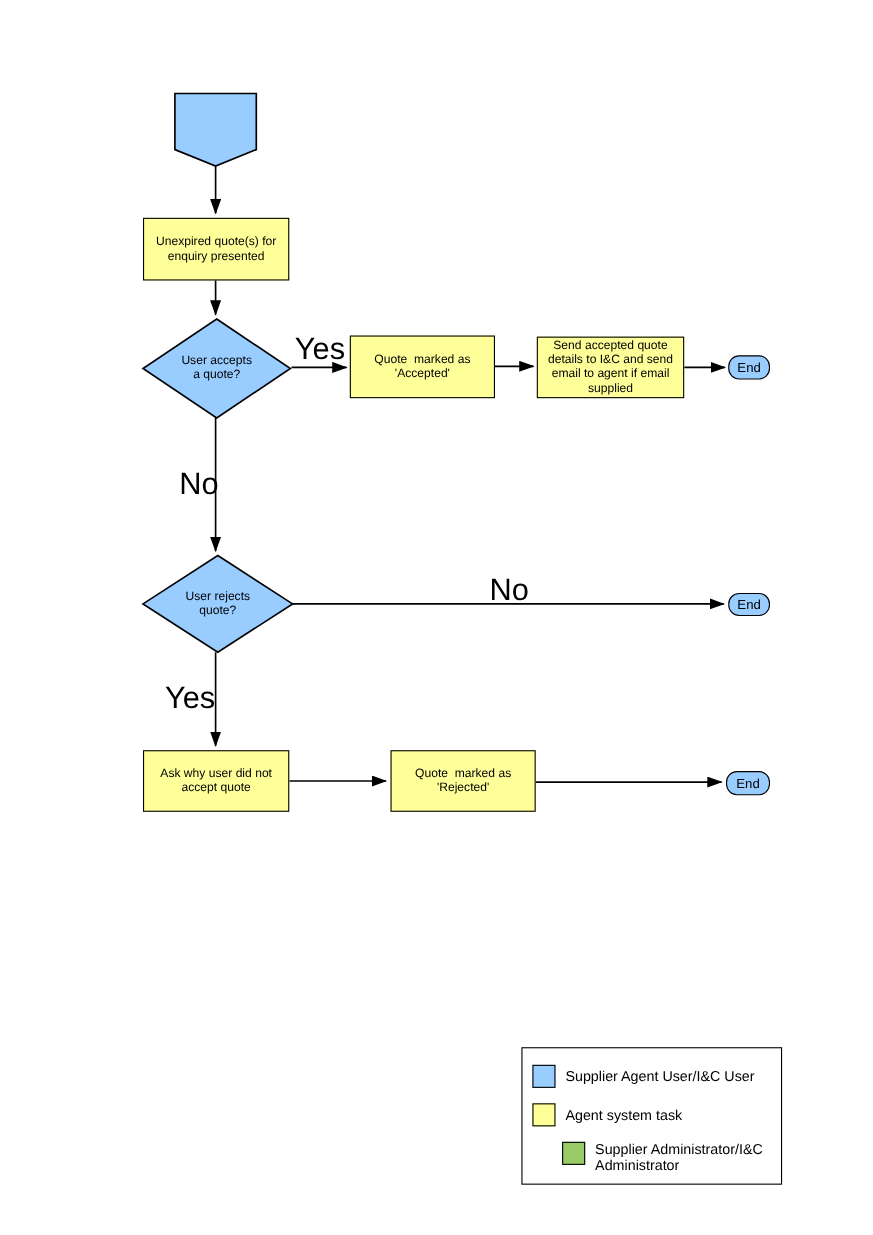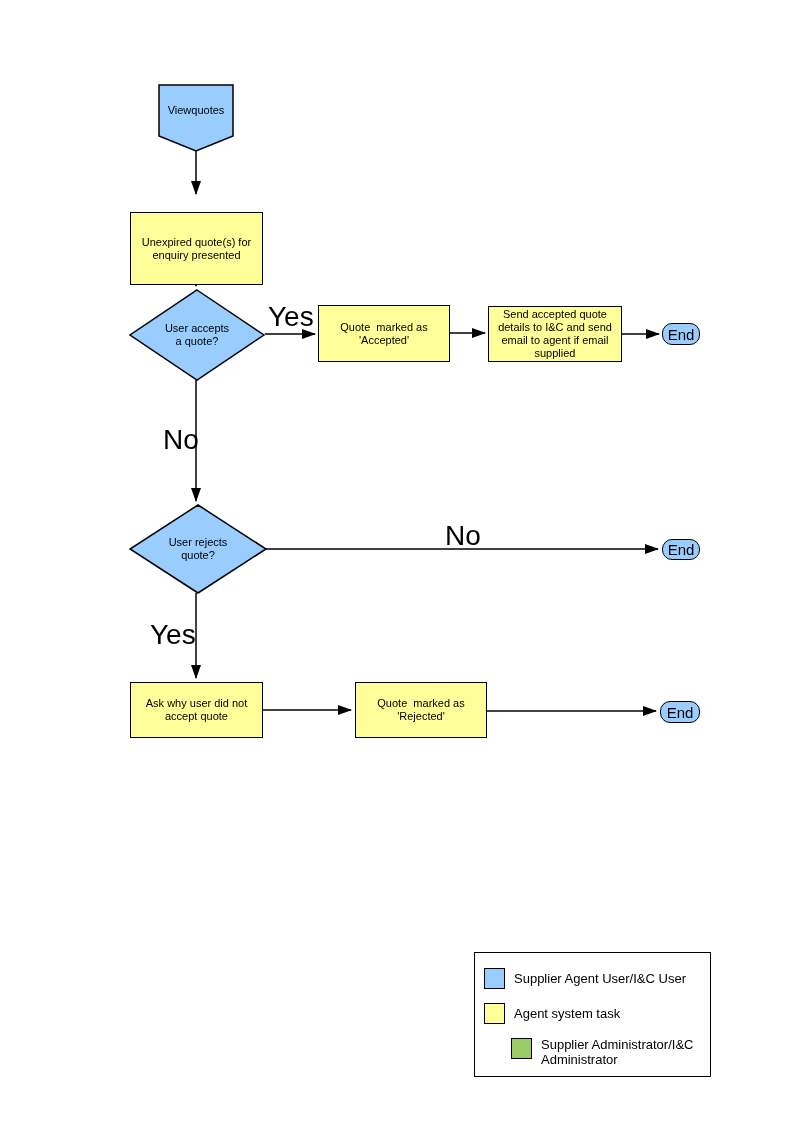--- a/index.html
+++ b/index.html
@@ -13,21 +13,21 @@
     text-align:center; font-size:11px; line-height:13px; white-space:pre-wrap;
   }
   .process {
     position:absolute; background:#FFFF99; border:1.5px solid #000; box-sizing:border-box;
     display:flex; align-items:center; justify-content:center; text-align:center;
     font-size:11px; line-height:13px; white-space:pre-wrap;
   }
   .end-node {
     position:absolute; background:#99CCFF; border:1.5px solid #000; border-radius:10px;
     box-sizing:border-box; display:flex; align-items:center; justify-content:center;
-    font-size:15px;
+    font-size:12px;
     text-align:center;
   }
   .edge-label { position:absolute; font-size:28px; line-height:28px; }
   .legend {
     position:absolute; left:474px; top:952px; width:237px; height:125px;
     border:1.5px solid #000; box-sizing:border-box; background:#fff;
   }
   .legend-row { position:absolute; left:9px; display:flex; gap:9px; align-items:center; }
   .legend-row.top-align { align-items:flex-start;padding-left:27px; }
   .swatch { width:21px; height:21px; border:1px solid #000; box-sizing:border-box; flex:0 0 auto; }
@@ -54,23 +54,22 @@
     <line x1="266" y1="549" x2="658" y2="549" stroke="#000" stroke-width="1.5" marker-end="url(#arrow)"></line>
     <line x1="196" y1="593" x2="196" y2="678" stroke="#000" stroke-width="1.5" marker-end="url(#arrow)"></line>
     <line x1="263" y1="710" x2="351" y2="710" stroke="#000" stroke-width="1.5" marker-end="url(#arrow)"></line>
     <line x1="487" y1="711" x2="656" y2="711" stroke="#000" stroke-width="1.5" marker-end="url(#arrow)"></line>
 
     <polygon points="159,85 233,85 233,136 196,151 159,136" fill="#99CCFF" stroke="#000" stroke-width="1.5"></polygon>
     <polygon points="197,290 264,335 197,380 130,335" fill="#99CCFF" stroke="#000" stroke-width="1.5"></polygon>
     <polygon points="198,505 266,549 198,593 130,549" fill="#99CCFF" stroke="#000" stroke-width="1.5"></polygon>
   </svg>
 
-  <div class="node-label" style="left:159px; top:85px; width:74px; height:51px;">Viewquotes</div>
 
-  <div class="process" style="left:130px; top:212px; width:133px; height:73px;">Unexpired quote(s) for
+  <div class="process" style="left:130px; top:198px; width:133px; height:57px;">Unexpired quote(s) for
 enquiry presented</div>
 
   <div class="process" style="left:318px; top:305px; width:132px; height:57px;">Quote  marked as
 'Accepted'</div>
 
   <div class="process" style="left:130px; top:682px; width:133px; height:56px;">Ask why user did not
 accept quote</div>
 
   <div class="process" style="left:488px; top:306px; width:134px; height:56px;">Send accepted quote
 details to I&amp;C and send

